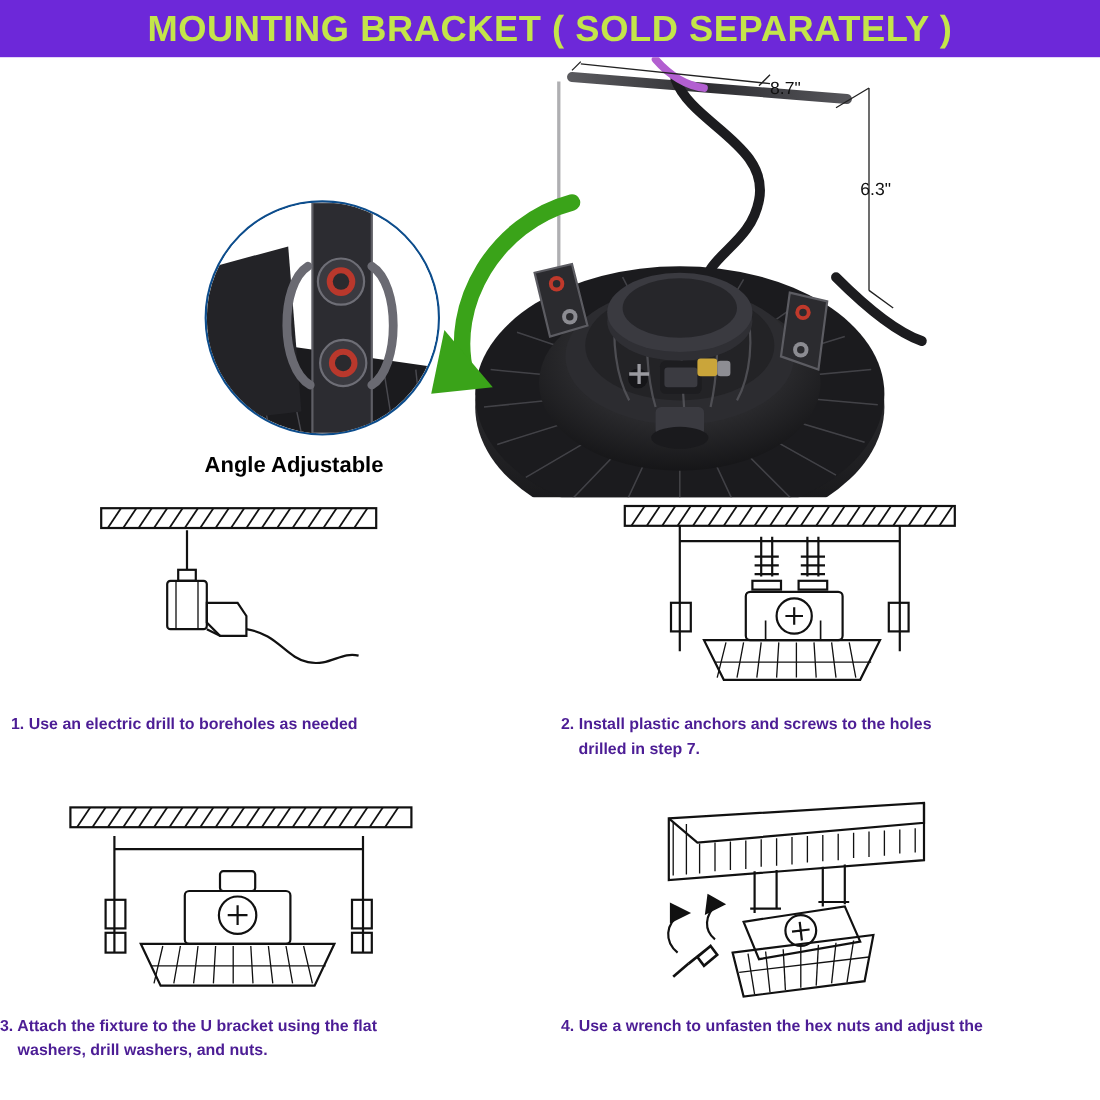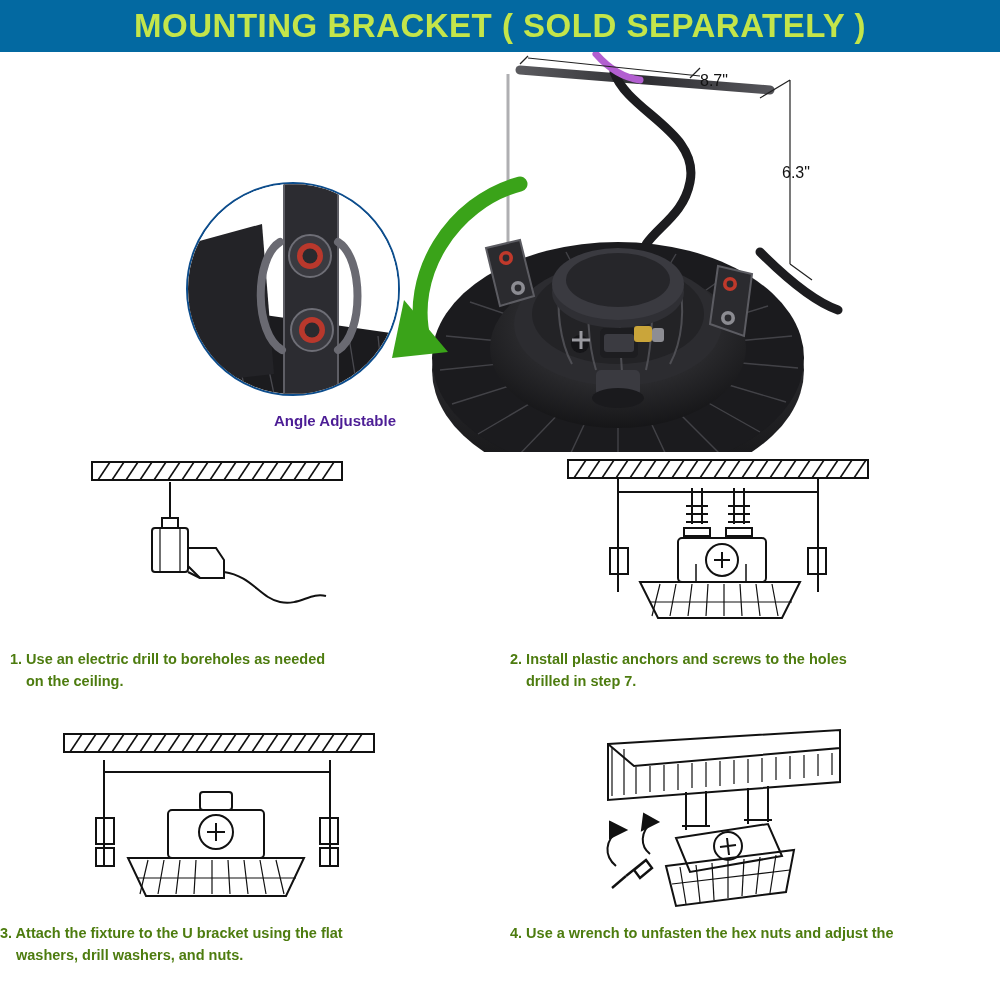--- a/index.html
+++ b/index.html
@@ -14,21 +14,21 @@
     overflow: hidden;
     position: relative;
   }
 
   
   .header {
     position: absolute;
     left: 0; top: 0;
     width: 1000px;
     height: 52px;
-    background: #0369a1;
+    background: #6d28d9;
     display: flex;
     align-items: center;
     justify-content: center;
   }
   .header-title {
     color: #c4e54a;
     font-size: 33px;
     font-weight: bold;
     letter-spacing: 0.5px;
     white-space: nowrap;
@@ -53,23 +53,23 @@
     border-radius: 50%;
     border: 2px solid #0d4d8c;
     overflow: hidden;
     background: #ffffff;
   }
   .detail-label {
     position: absolute;
     left: 186px;
     top: 360px;
     width: 210px;
-    text-align: right;
-    color: #4c1d95;
-    font-size: 15px;
+    text-align: left;
+    color: #000000;
+    font-size: 20px;
     font-weight: bold;
   }
 
   .dim-label {
     position: absolute;
     color: #111;
     font-size: 16px;
     font-weight: normal;
     font-family: "Liberation Sans", sans-serif;
   }
@@ -100,21 +100,21 @@
     width: 490px;
     height: 195px;
   }
   .step-caption {
     position: absolute;
     left: 0;
     top: 196px;
     width: 470px;
     font-size: 14.5px;
     font-weight: bold;
-    color: #4d7c0f;
+    color: #4c1d95;
     line-height: 1.55;
   }
   .step-2 .step-caption,
   .step-4 .step-caption { left: 10px; }
   .cap-indent { display: block; padding-left: 16px; }
 
   svg { display: block; }
 </style>
 </head>
 <body>
@@ -314,21 +314,20 @@
         <rect x="152" y="66" width="16" height="10"></rect>
         <rect x="142" y="76" width="36" height="44" rx="3"></rect>
         <path d="M178 96 L 206 96 L 214 108 L 214 126 L 190 126 L 178 114 Z"></path>
         <path d="M178 120 L 190 126"></path>
         <path d="M214 120 C 242 124, 250 146, 270 150 C 290 154, 300 140, 316 144"></path>
         <path d="M150 76 L 150 120 M170 76 L 170 120" stroke-width="1.2"></path>
       </g>
     </svg>
     <div class="step-caption">
       <span>1. Use an electric drill to boreholes as needed</span>
-      <span class="cap-indent">on the ceiling.</span>
     </div>
   </div>
 
   <div class="step step-2">
     <svg class="step-art" viewBox="0 0 490 195">
       <g>
         <rect x="68" y="8" width="300" height="18" fill="none" stroke="#111" stroke-width="2"></rect>
         <g stroke="#111" stroke-width="1.6">
           <path d="M74 26 L 86 8"></path>
             <path d="M88 26 L 100 8"></path>

